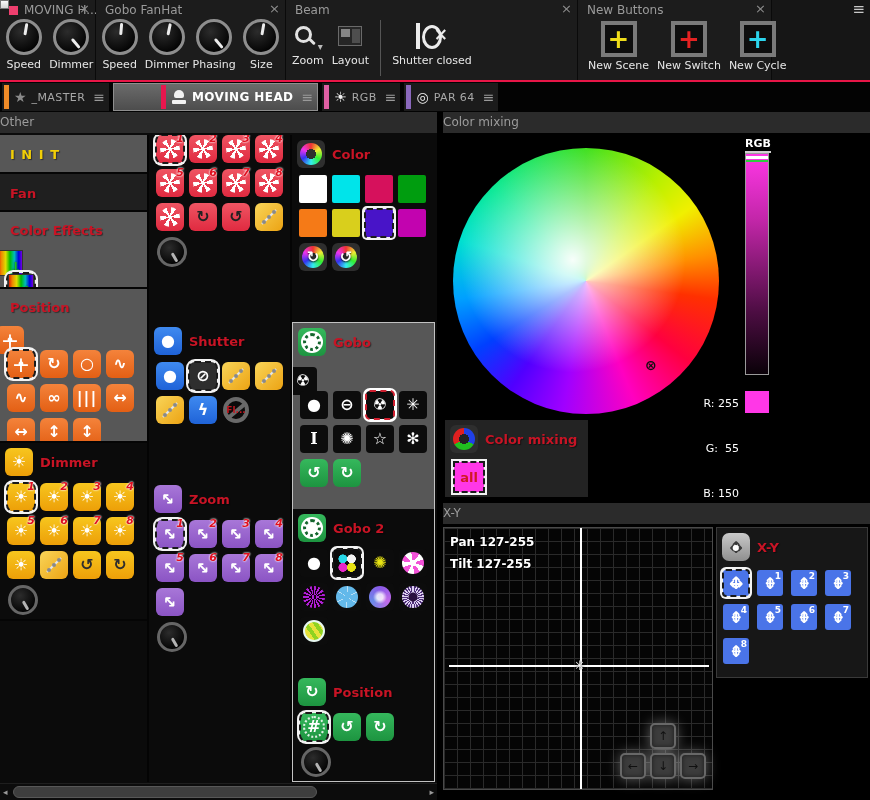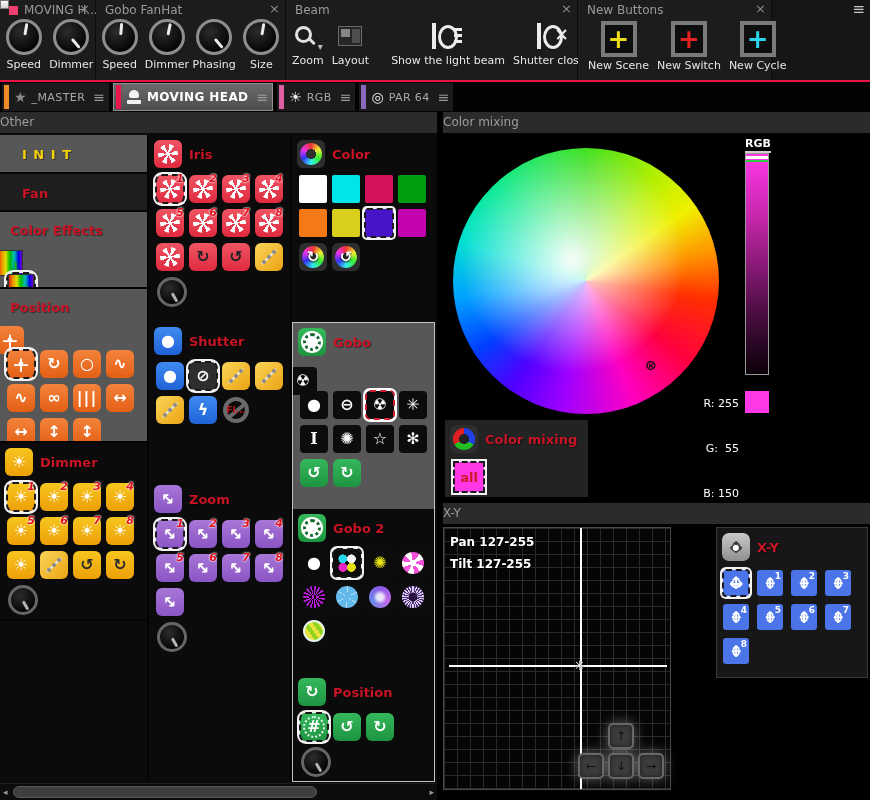--- a/index.html
+++ b/index.html
@@ -34,38 +34,38 @@
 .nb-frame { width:36px; height:36px; border:4px solid #7a7a7a; background:#0e0e0e; display:flex; align-items:center; justify-content:center; font-size:26px; font-weight:700; line-height:0; }
 #accent-line { position:absolute; left:0; top:80px; width:870px; height:2px; background:#e81647; }
 
 
 #tabrow { position:absolute; left:0; top:82px; width:870px; height:30px; background:#030303; display:flex; gap:4px; padding:1px 0 1px 2px; }
 .ftab { display:flex; align-items:center; background:#1b1b1b; padding-right:4px; position:relative; flex:none; }
 .fbar { width:5px; height:24px; margin:0 5px 0 2px; }
 .fticon { margin-right:5px; font-size:14px; color:#f0f0f0; }
 .flabel { font-size:11px; color:#a8a8a8; letter-spacing:.4px; white-space:nowrap; }
 .fmenu { color:#9a9a9a; margin-left:8px; font-size:14px; }
-.ftab.active { background:linear-gradient(#6b6b6b,#4d4d4d); border:1px solid #8e8e8e; }
+.ftab.active { background:linear-gradient(#6b6b6b,#4d4d4d); border:1px solid #8e8e8e;padding-left:45px; }
 .ftab.active .flabel { color:#fff; font-weight:700; font-size:12px; }
 
 
 #other-panel { position:absolute; left:0; top:112px; width:437px; height:688px; background:#0b0b0b; }
 .ptitle { height:21px; background:#2b2b2b; color:#9c9c9c; font-size:12px; line-height:20px; }
 #other-cols { position:absolute; left:0; top:23px; right:0; bottom:18px; display:flex; overflow:hidden; }
 .ocol { position:relative; overflow:hidden; }
 .ocol-a { width:147px; }
 .ocol-b { width:143px; border-left:2px solid #040404; }
 .ocol-c { width:145px; border-left:2px solid #040404; }
 .ocol-a .sec { border-bottom:2px solid #050505; }
 .sec { position:relative; overflow:hidden; }
 .bg-gray { background:#575757; }
 .bg-black { background:#0b0b0b; }
 .bg-darker { background:#1f1f1f; }
 .slabel { color:#c81425; font-weight:700; font-size:13px; text-shadow:1px 1px 1px rgba(0,0,0,.45); white-space:nowrap; }
-.sec-init .slabel, .sec-fan .slabel { display:block; padding:12px 0 0 22px; }
+.sec-init .slabel, .sec-fan .slabel { display:block; padding:12px 0 0 10px; }
 .sec-init .slabel { letter-spacing:1px; }
 .lblrow { padding:8px 0 6px 10px; }
 .shead { display:flex; align-items:center; gap:7px; padding:5px 0 7px 5px; }
 .htile { flex:none; }
 .ricon { position:absolute; top:4px; right:4px; }
 .row { display:flex; gap:5px; margin:0 0 6px 7px; }
 .tile { width:28px; height:28px; border-radius:6px; position:relative; display:flex; align-items:center; justify-content:center; flex:none; color:#fff; }
 .tile .g { font-size:16px; line-height:1; font-weight:600; }
 .t-orange { background:linear-gradient(#f4833b,#e35f14); }
 .t-yellow { background:linear-gradient(#f7c61e,#ed9f08); }
@@ -165,21 +165,21 @@
 .sl-green { position:absolute; left:0; right:0; top:6px; height:2px; background:#2ecc40; }
 #rgb-vals { position:absolute; left:240px; top:233px; width:56px; text-align:right; font-size:11px; color:#fff; line-height:15px; white-space:pre; }
 #rgb-swatch { position:absolute; left:302px; top:258px; width:24px; height:22px; }
 #cm-box { position:absolute; left:2px; top:287px; width:143px; height:77px; background:#232323; }
 .cmb-head { display:flex; align-items:center; gap:7px; padding:5px 0 0 5px; }
 #all-swatch { position:absolute; left:9px; top:42px; width:30px; height:30px; display:flex; align-items:center; justify-content:center; color:#d01825; font-weight:700; font-size:13px; box-shadow:0 0 0 3px #f2f2f2; outline:2px dashed #1a1a1a; outline-offset:-1px; }
 
 
 #xy-panel { position:absolute; left:443px; top:503px; width:427px; height:297px; background:#000; }
 #xy-body { position:relative; height:278px; }
-#xygrid { position:absolute; left:0; top:3px; width:228px; height:263px; border:1px solid #4a4a4a; background-color:#050505;
+#xygrid { position:absolute; left:0; top:3px; width:270px; height:263px; border:1px solid #4a4a4a; background-color:#050505;
  background-image:repeating-linear-gradient(0deg,#2a2a2a 0 1px,transparent 1px 13px),repeating-linear-gradient(90deg,#2a2a2a 0 1px,transparent 1px 13px); }
 .xy-lbl { position:absolute; left:6px; color:#fff; font-weight:700; font-size:12px; text-shadow:1px 1px 0 #000,-1px -1px 0 #000; }
 #pan-lbl { top:7px; } #tilt-lbl { top:29px; }
 #xy-vline { position:absolute; left:136px; top:0; bottom:0; width:2px; background:#fff; }
 #xy-hline { position:absolute; left:5px; right:3px; top:137px; height:2px; background:#fff; }
 #xy-marker { position:absolute; left:130px; top:130px; color:#fff; font-size:13px; text-shadow:0 0 2px #000; }
 #dpad { position:absolute; right:6px; bottom:8px; width:86px; height:58px; filter:drop-shadow(0 0 7px rgba(215,215,215,.45)); }
 .key { position:absolute; width:26px; height:26px; background:#3c3c3c; border:2px solid #686868; border-radius:5px; color:#101010; display:flex; align-items:center; justify-content:center; font-size:12px; box-shadow:inset 0 0 5px #1c1c1c; }
 .key-up { left:30px; top:0; } .key-left { left:0; top:30px; } .key-down { left:30px; top:30px; } .key-right { left:60px; top:30px; }
 #xybtns { position:absolute; left:273px; top:3px; width:152px; height:151px; background:#171717; border:1px solid #3a3a3a; }
@@ -272,26 +272,20 @@
             </div>
             <div class="tool-label" data-name="zoom-tool-label">Zoom</div>
           </div>
           <div class="tool" data-name="layout-tool">
             <div class="ticon">
               <span class="ci ci-layout" data-name="layout-icon"></span>
             </div>
             <div class="tool-label" data-name="layout-tool-label">Layout</div>
           </div>
           <div class="tool-sep" data-name="toolbar-separator"></div>
-          <div class="tool" data-name="show-light-beam-tool">
-            <div class="ticon">
-              <span class="ci ci-lightbeam" data-name="lightbeam-icon"></span>
-            </div>
-            <div class="tool-label" data-name="show-light-beam-tool-label">Show the light beam</div>
-          </div>
           <div class="tool" data-name="shutter-closed-tool">
             <div class="ticon">
               <span class="ci ci-lightbeam-x" data-name="lightbeam-x-icon"></span>
             </div>
             <div class="tool-label" data-name="shutter-closed-tool-label">Shutter closed</div>
           </div>
         </div>
       </div>
       <div class="tb-panel" data-name="new-buttons-panel" style="width: 194px;">
         <div class="tb-title" data-name="new-buttons-panel-title">
@@ -472,26 +466,20 @@
             </div>
             <div class="knob small" data-name="dimmer-knob">
               <div class="rotor" style="transform: rotate(150deg);">
                 <div class="ptr"></div>
               </div>
             </div>
           </div>
         </div>
         <div class="ocol ocol-b" data-name="column-b">
           <div class="sec sec-iris bg-black" data-name="iris-section" style="height: 187px;">
-            <div class="shead">
-              <div class="tile t-red htile" data-name="iris-header-icon">
-                <span class="ci ci-aperture" data-name="aperture-icon"></span>
-              </div>
-              <span class="slabel" data-name="iris-label">Iris</span>
-            </div>
             <div class="row" data-name="iris-preset-row">
               <div class="tile t-red sel" data-name="aperture-tile">
                 <span class="ci ci-aperture" data-name="aperture-icon"></span>
                 <span class="num">1</span>
               </div>
               <div class="tile t-red" data-name="aperture-tile">
                 <span class="ci ci-aperture" data-name="aperture-icon"></span>
                 <span class="num">2</span>
               </div>
               <div class="tile t-red" data-name="aperture-tile">

